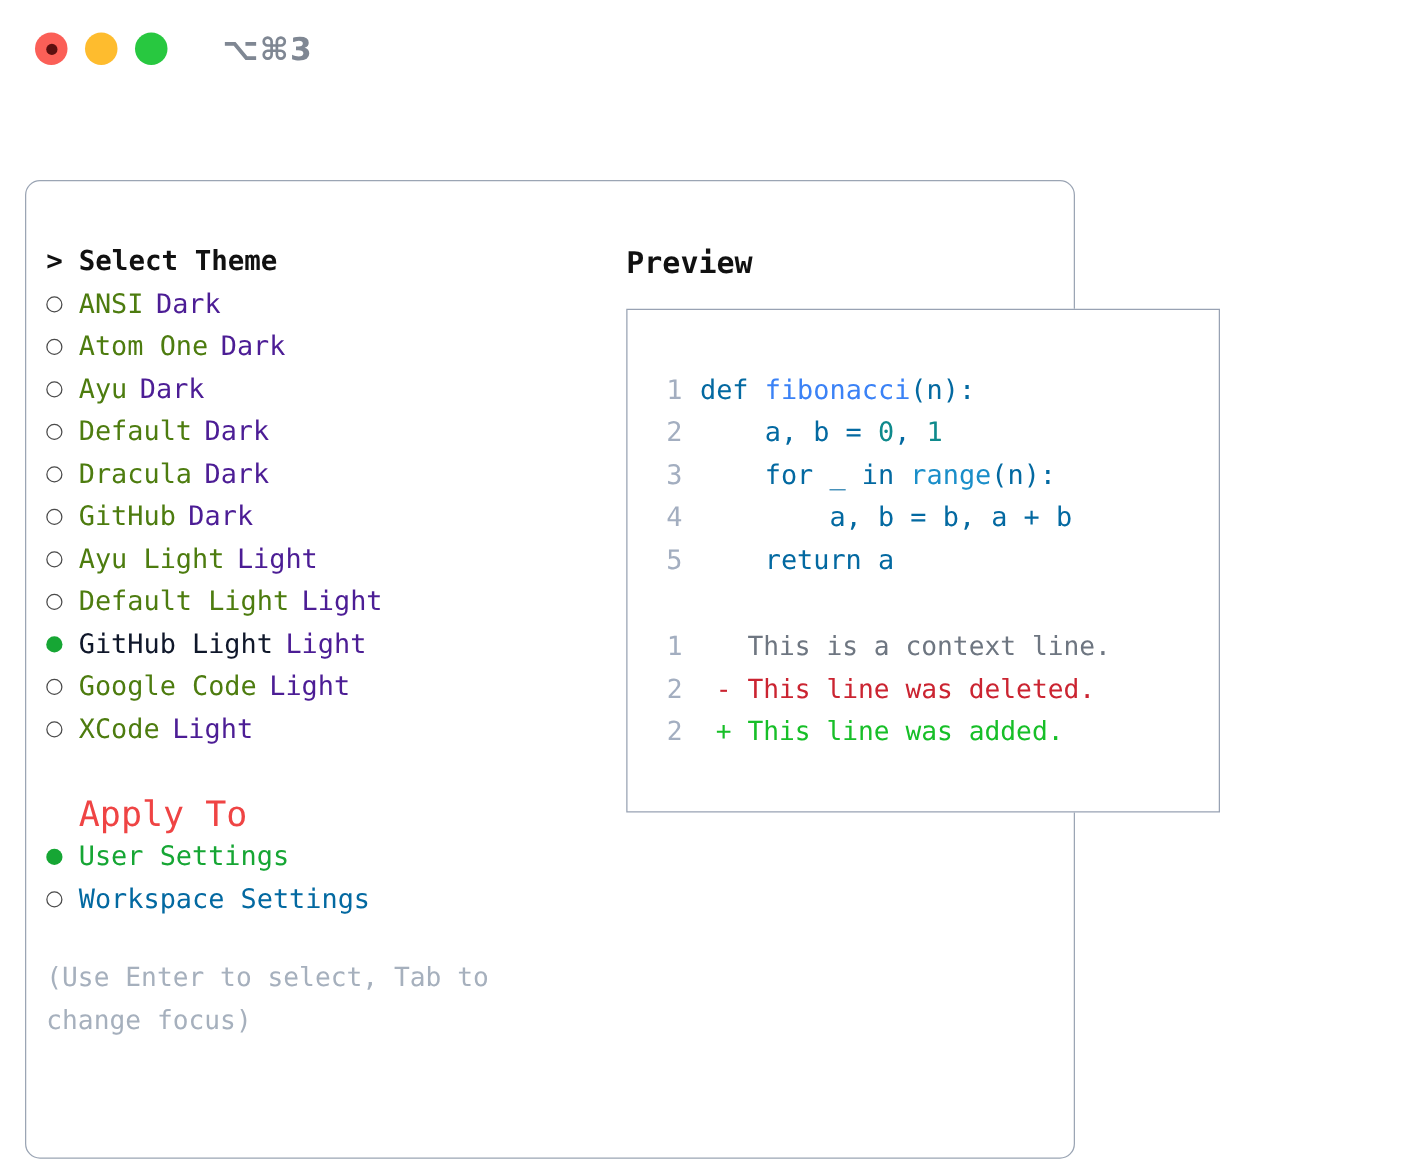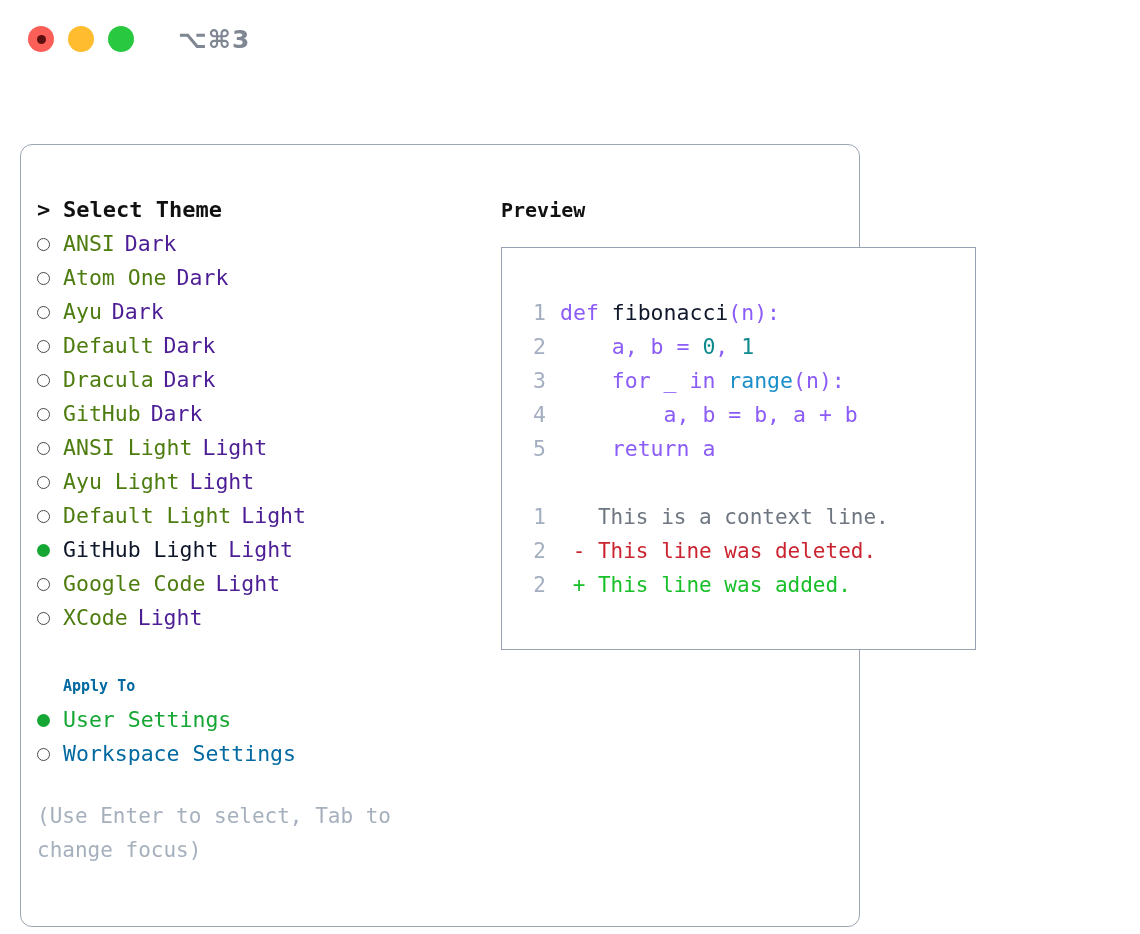--- a/index.html
+++ b/index.html
@@ -126,45 +126,44 @@
   .theme-mode {
     color: #4c1d95;
     margin-left: 10px;
   }
 
   .spacer-row { height: 34px; }
 
   .apply-header {
     height: 34px;
     line-height: 34px;
-    font-size: 15px;
-    color: #0369a1;
+    font-size: 28px;
+    color: #ef4444;
     padding-left: 26px;
-    font-weight: bold;
   }
   .apply-label { color: #0369a1; }
   .apply-label.selected { color: #16a634; }
 
   .hint {
     margin-top: 28px;
     font-size: 21px;
     line-height: 34px;
     color: #a6b0bd;
     width: 400px;
   }
 
   
   .right-col {
     position: absolute;
     left: 480px;
     top: 48px;
     width: 500px;
   }
   .preview-title {
-    font-size: 20px;
+    font-size: 24px;
     font-weight: 700;
     color: #111111;
     line-height: 34px;
   }
   .preview-box {
     margin-top: 20px;
     width: 475px;
     height: 403px;
     border: 1.7px solid #98a2b3;
     box-sizing: border-box;
@@ -178,24 +177,24 @@
     white-space: pre;
     color: #24292e;
   }
   .lineno {
     display: inline-block;
     width: 26px;
     text-align: right;
     color: #a3aec0;
     margin-right: 14px;
   }
-  .tok-func   { color: #0f172a; }
+  .tok-func   { color: #3b82f6; }
   .tok-num    { color: #0f8a8c; }
   .tok-builtin{ color: #1a8ec9; }
-  .tok-plain  { color: #8b5cf6; }
+  .tok-plain  { color: #0369a1; }
 
   .diff-gap { height: 34px; }
   .diff-line {
     font-size: 21px;
     line-height: 34px;
     white-space: pre;
   }
   .diff-context { color: #6e7681; }
   .diff-del     { color: #cb2431; }
   .diff-add     { color: #17bf28; }
@@ -222,21 +221,20 @@
         <span class="marker">&gt;</span><span>Select Theme</span>
       </div>
 
       <div id="theme-list">
           <div class="row"><span class="marker"><span class="bullet-open"></span></span><span class="theme-name">ANSI</span><span class="theme-mode">Dark</span></div>
           <div class="row"><span class="marker"><span class="bullet-open"></span></span><span class="theme-name">Atom One</span><span class="theme-mode">Dark</span></div>
           <div class="row"><span class="marker"><span class="bullet-open"></span></span><span class="theme-name">Ayu</span><span class="theme-mode">Dark</span></div>
           <div class="row"><span class="marker"><span class="bullet-open"></span></span><span class="theme-name">Default</span><span class="theme-mode">Dark</span></div>
           <div class="row"><span class="marker"><span class="bullet-open"></span></span><span class="theme-name">Dracula</span><span class="theme-mode">Dark</span></div>
           <div class="row"><span class="marker"><span class="bullet-open"></span></span><span class="theme-name">GitHub</span><span class="theme-mode">Dark</span></div>
-          <div class="row"><span class="marker"><span class="bullet-open"></span></span><span class="theme-name">ANSI Light</span><span class="theme-mode">Light</span></div>
           <div class="row"><span class="marker"><span class="bullet-open"></span></span><span class="theme-name">Ayu Light</span><span class="theme-mode">Light</span></div>
           <div class="row"><span class="marker"><span class="bullet-open"></span></span><span class="theme-name">Default Light</span><span class="theme-mode">Light</span></div>
           <div class="row"><span class="marker"><span class="bullet-filled"></span></span><span class="theme-name selected">GitHub Light</span><span class="theme-mode">Light</span></div>
           <div class="row"><span class="marker"><span class="bullet-open"></span></span><span class="theme-name">Google Code</span><span class="theme-mode">Light</span></div>
           <div class="row"><span class="marker"><span class="bullet-open"></span></span><span class="theme-name">XCode</span><span class="theme-mode">Light</span></div>
         </div>
 
       <div class="spacer-row"></div>
 
       <div class="apply-header">Apply To</div>

